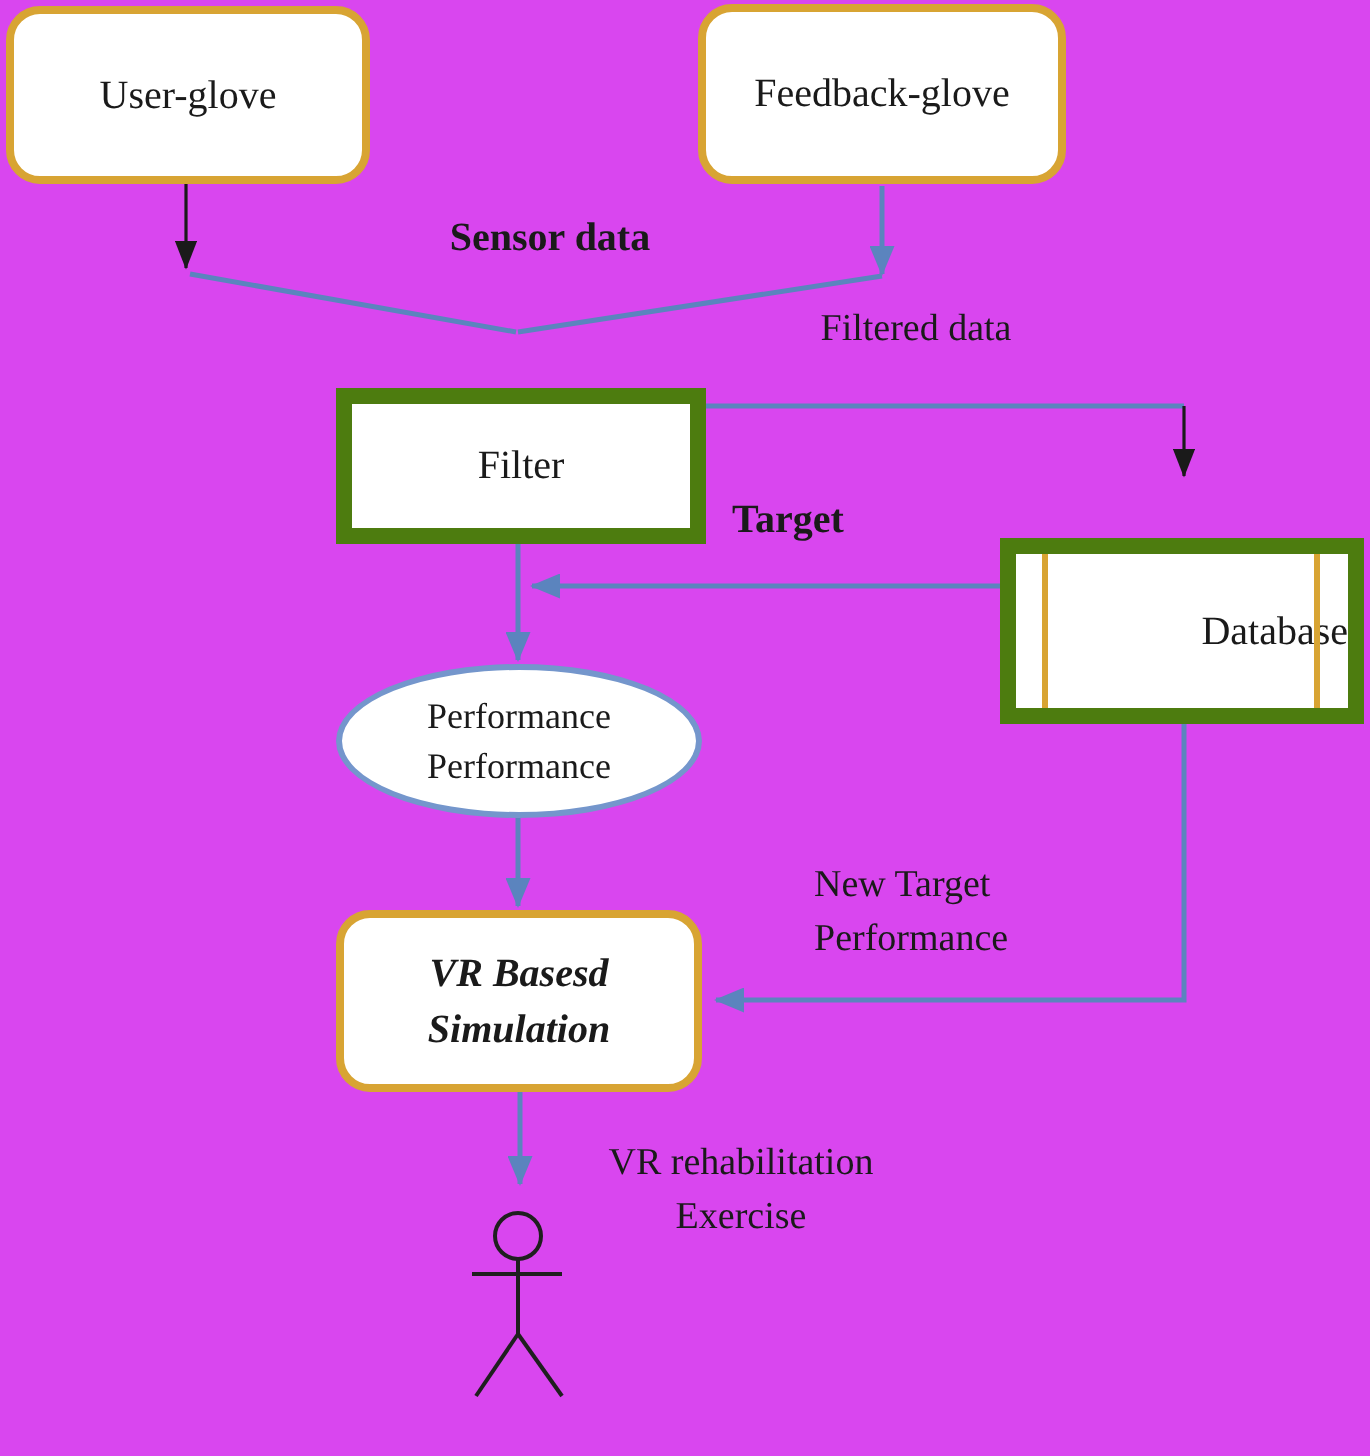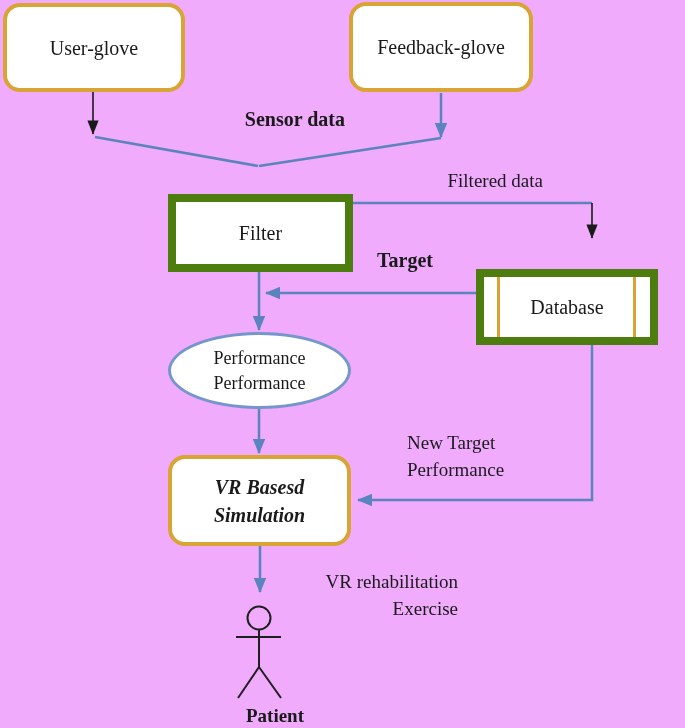--- a/index.html
+++ b/index.html
@@ -1,20 +1,20 @@
 <!DOCTYPE html>
 <html><head>
 <meta charset="utf-8">
 <style>
   html, body { margin: 0; padding: 0; background: #ffffff; }
   .canvas {
     position: relative;
     width: 685px;
     height: 728px;
-    background: #f0abfc;
+    background: #d946ef;
     font-family: "Liberation Serif", "DejaVu Serif", serif;
     color: #1a1a1a;
     overflow: hidden;
   }
   .layer-svg {
     position: absolute;
     left: 0; top: 0;
     width: 685px; height: 728px;
   }
   .node {
@@ -29,21 +29,21 @@
     font-size: 20px;
     line-height: 26px;
   }
   .gold-border { border: 4px solid #D8A433; }
   .gold-border-thin { border: 8px solid #4d7c0f; margin-top: 28px; }
   .rounded { border-radius: 17px; }
 
   .node-user-glove   { left: 3px;   top: 3px;   width: 182px; height: 89px; }
   .node-feedback     { left: 349px; top: 2px;   width: 184px; height: 90px; }
   .node-filter       { left: 168px; top: 166px; width: 185px; height: 78px; }
-  .node-database     { left: 476px; top: 241px; width: 182px; height: 76px; }
+  .node-database     { left: 500px; top: 241px; width: 182px; height: 93px; align-items: flex-end; }
   .db-line {
     position: absolute;
     top: 0; bottom: 0;
     width: 3px;
     background: #D8A433;
   }
   .db-line-left  { left: 13px; }
   .db-line-right { right: 14px; }
 
   .node-ellipse {
@@ -59,24 +59,24 @@
     line-height: 28px;
     font-style: italic;
   }
 
   .edge-label {
     position: absolute;
     font-size: 19px;
     line-height: 27px;
   }
   .bold { font-weight: bold; }
-  .center { text-align: right; }
+  .center { text-align: center; }
 
   .lbl-sensor-data   { left: 205px; top: 106px; width: 140px; font-size: 20px; }
-  .lbl-filtered-data { left: 373px; top: 167px; width: 170px; }
+  .lbl-filtered-data { left: 373px; top: 151px; width: 170px; }
   .lbl-target        { left: 355px; top: 247px; width: 78px;  font-size: 20px; }
   .lbl-new-target    { left: 407px; top: 429px; width: 140px; text-align: left; }
   .lbl-vr-rehab      { left: 283px; top: 568px; width: 175px; }
   .lbl-patient       { left: 214px; top: 702px; width: 90px;  font-size: 19px; }
 </style>
 </head>
 <body>
 
 <div class="canvas">
 
@@ -155,15 +155,14 @@
   <div class="edge-label lbl-new-target">
     <div>New Target</div>
     <div>Performance</div>
   </div>
 
   <div class="edge-label center lbl-vr-rehab">
     <div>VR rehabilitation</div>
     <div>Exercise</div>
   </div>
 
-  <div class="edge-label bold center lbl-patient">Patient</div>
 
 </div>
 
 </body></html>

